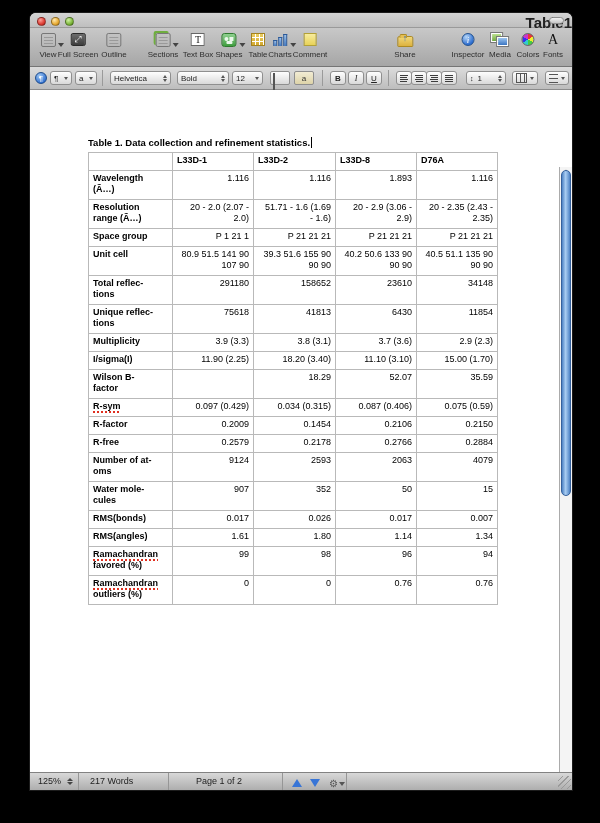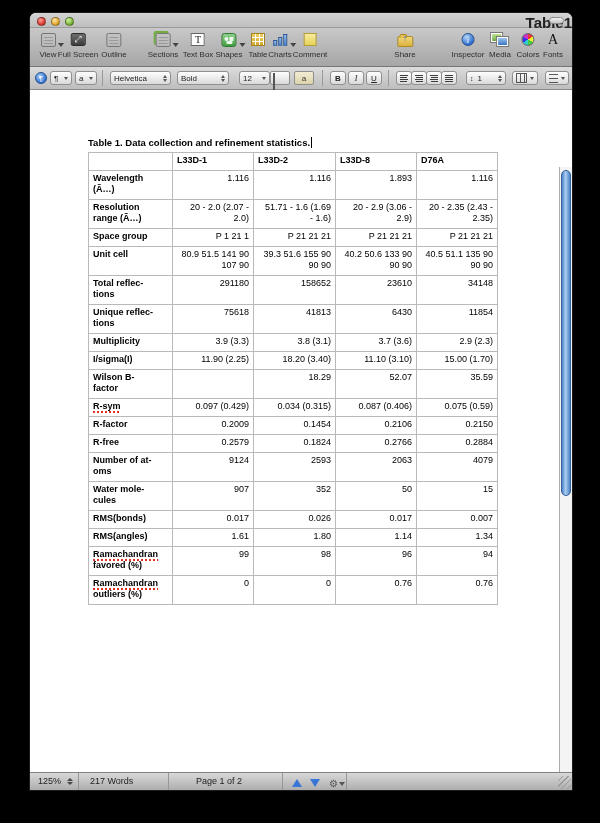--- a/index.html
+++ b/index.html
@@ -283,21 +283,21 @@
         </span>
       </span>
     <span class="fb" style="left:147px;width:52px">
         <span>Bold</span>
         <span class="grow"></span>
         <span class="updn">
           <i class="u"></i>
           <i class="d"></i>
         </span>
       </span>
-    <span class="fb" style="left:209px;width:31px">
+    <span class="fb" style="left:202px;width:31px">
         <span>12</span>
         <span class="grow"></span>
         <span class="updn">
           <i class="d"></i>
         </span>
       </span>
     <span class="well" style="left:240px"><span class="swatch"></span></span>
     <span class="well hl" style="left:264px">a</span>
     <span class="sep" style="left:292px"></span>
     <span class="fb biu" style="left:300px;font-weight:bold">B</span>
@@ -460,21 +460,21 @@
           <tr>
             <td class="lbl"><span>R-factor</span></td>
             <td class="val">0.2009</td>
             <td class="val">0.1454</td>
             <td class="val">0.2106</td>
             <td class="val">0.2150</td>
           </tr>
           <tr>
             <td class="lbl"><span>R-free</span></td>
             <td class="val">0.2579</td>
-            <td class="val">0.1824</td>
+            <td class="val">0.2178</td>
             <td class="val">0.2766</td>
             <td class="val">0.2884</td>
           </tr>
           <tr>
             <td class="lbl"><span>Number of at-</span><br><span>oms</span></td>
             <td class="val">9124</td>
             <td class="val">2593</td>
             <td class="val">2063</td>
             <td class="val">4079</td>
           </tr>

